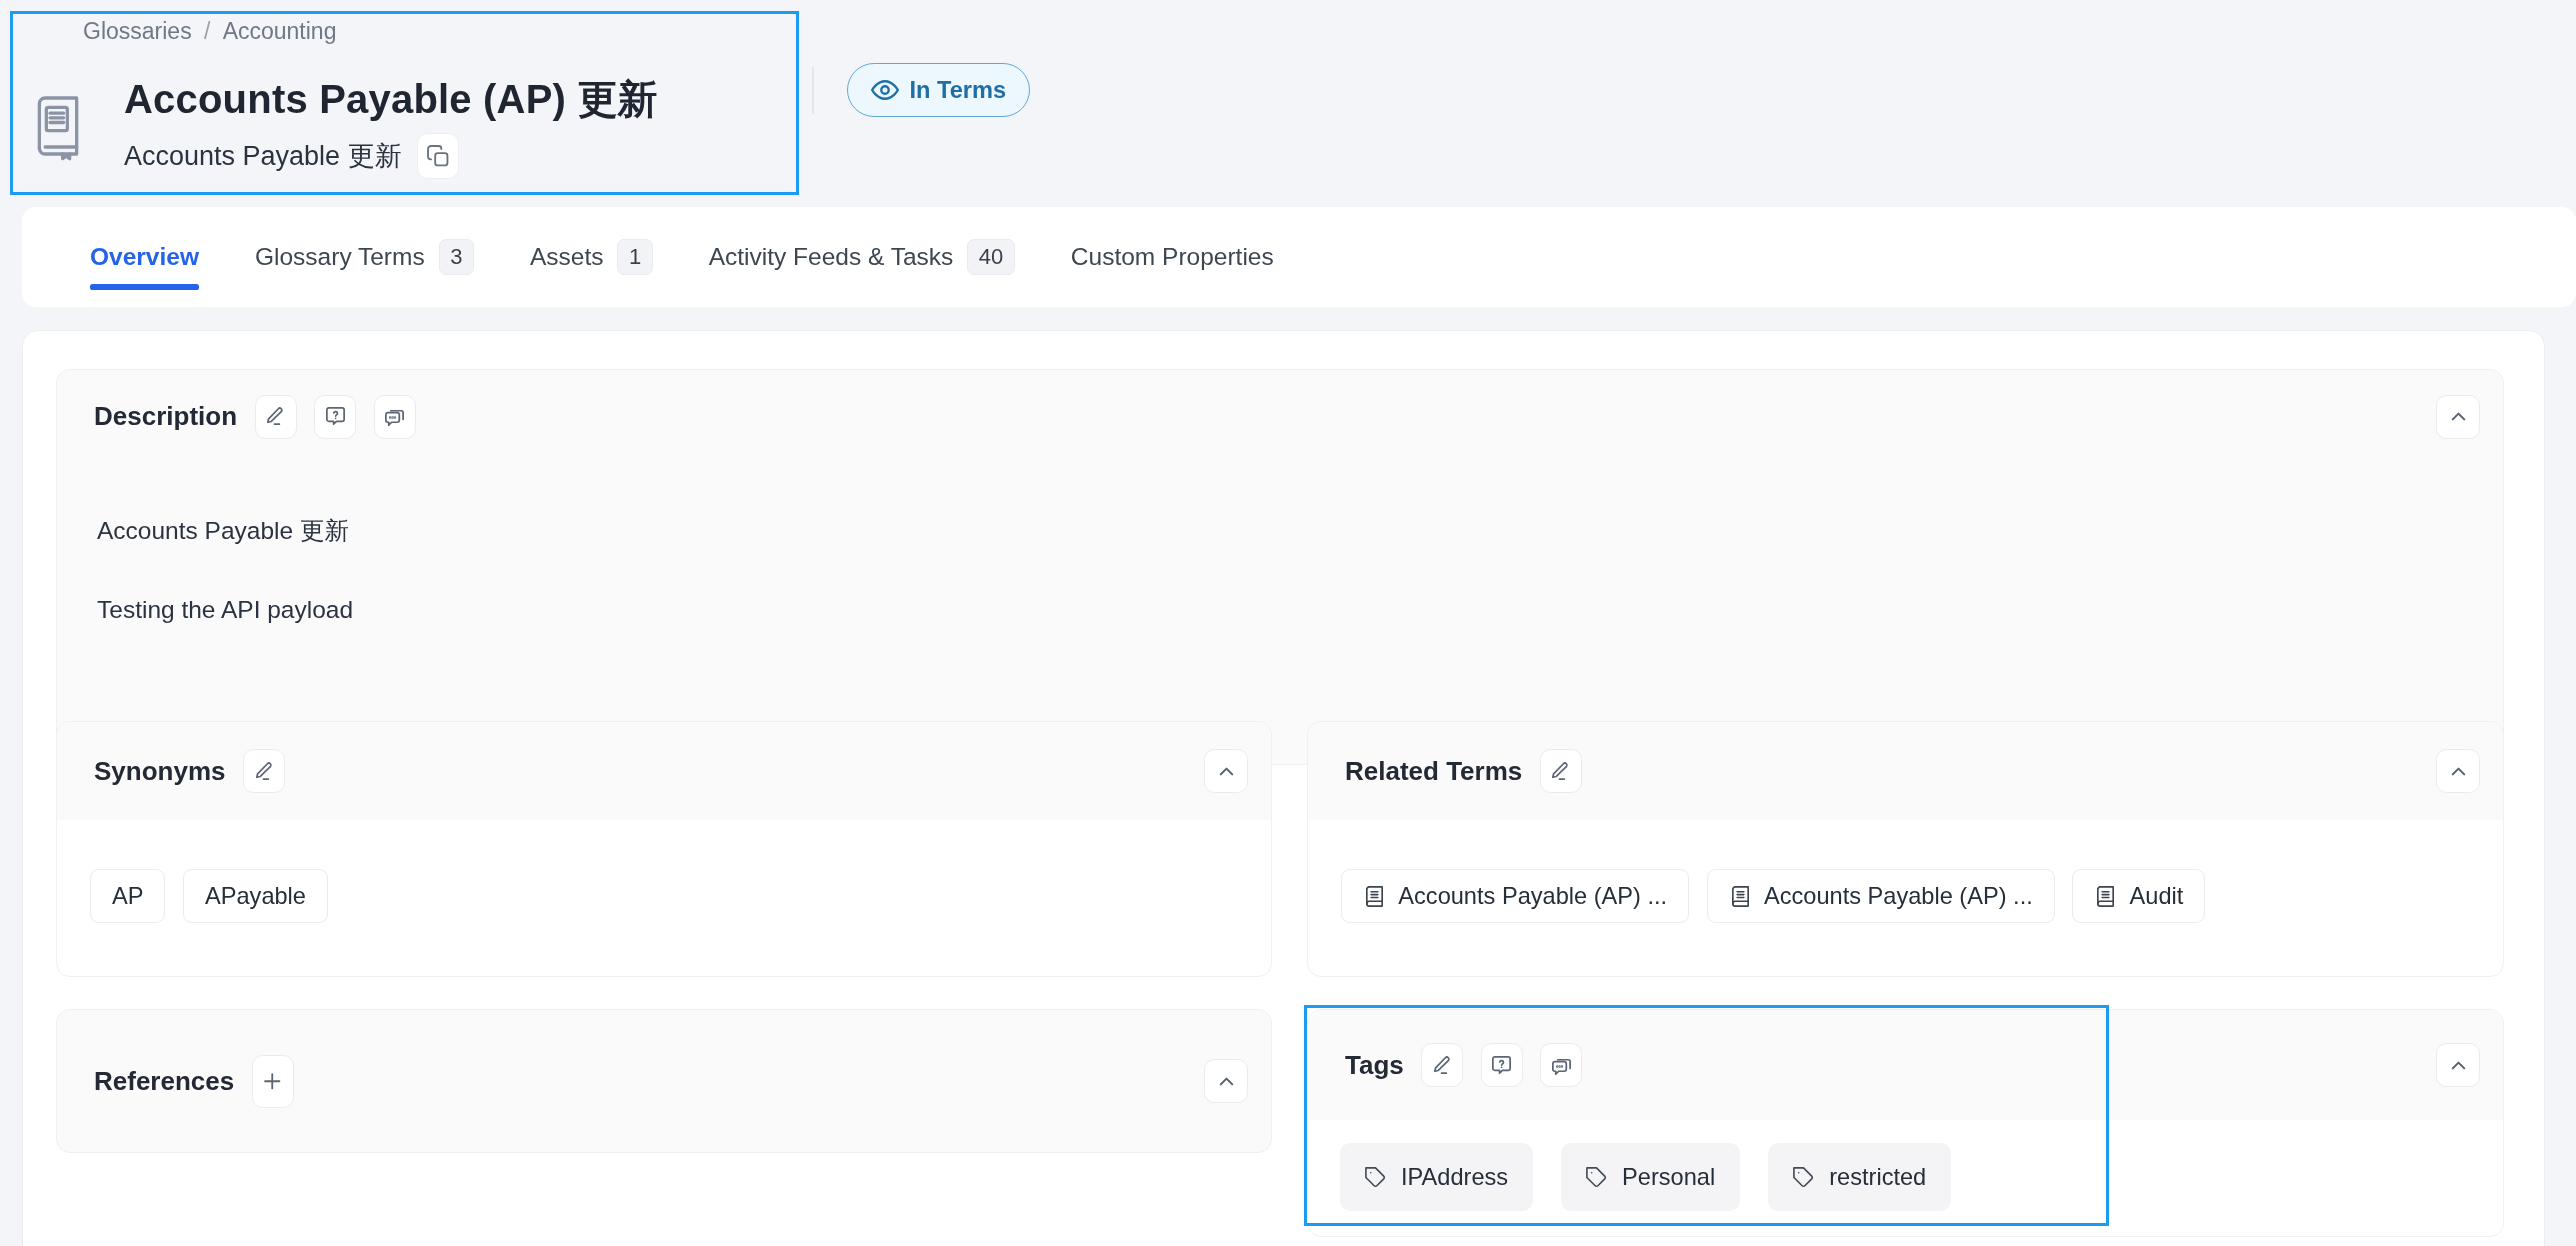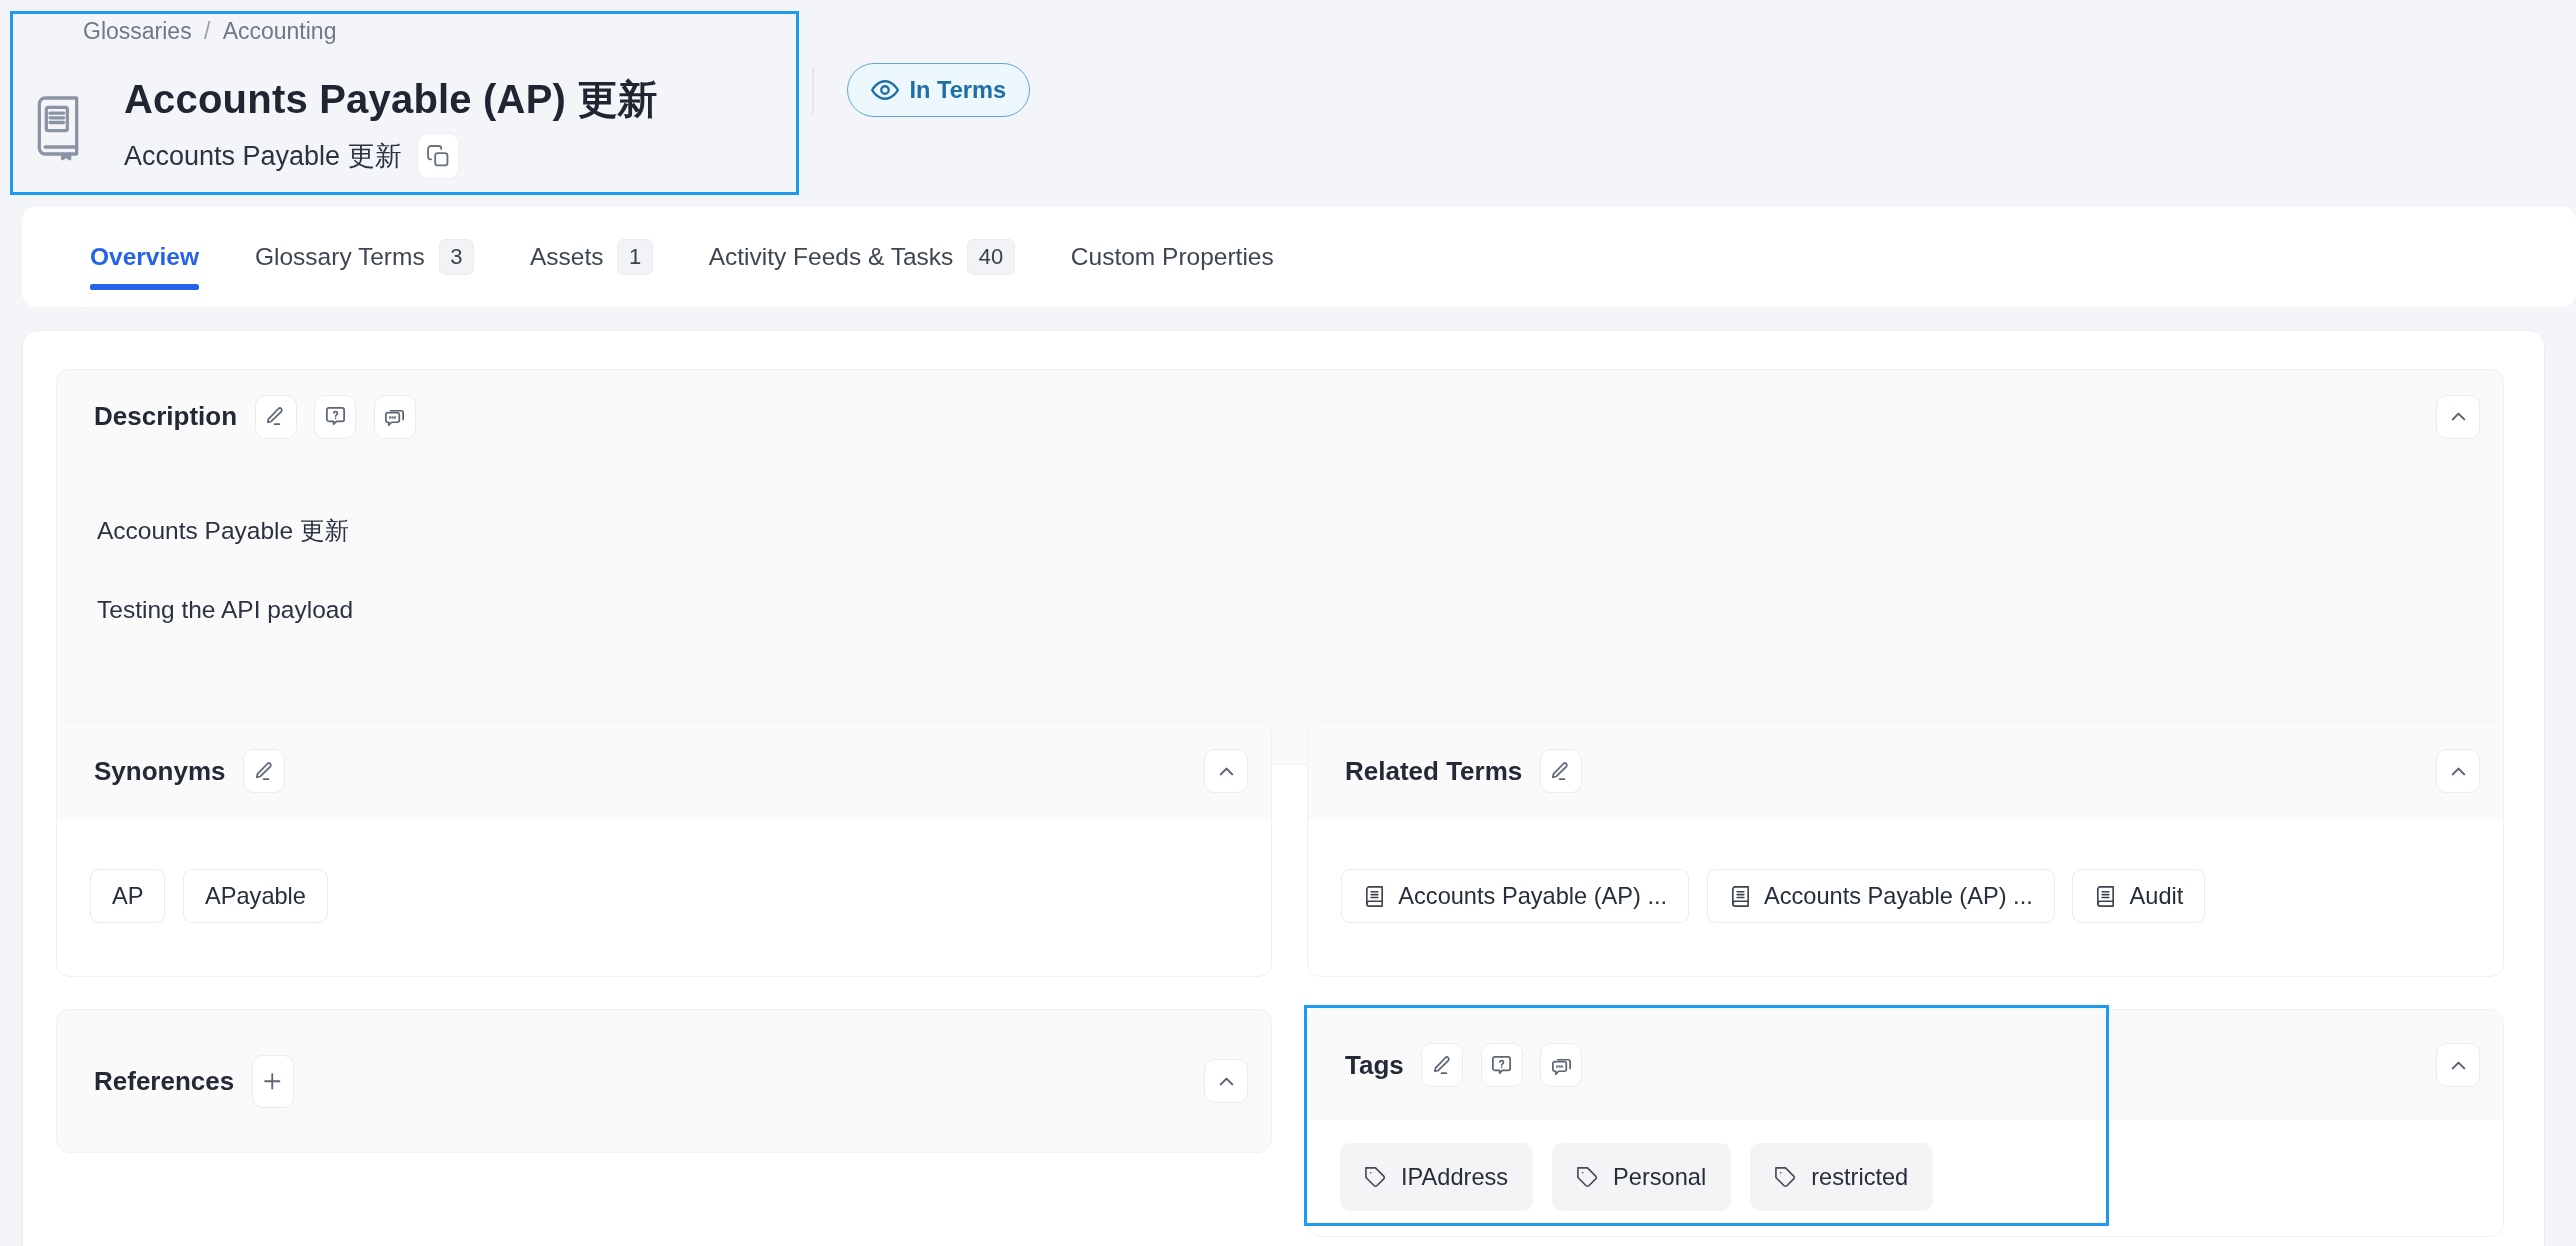--- a/index.html
+++ b/index.html
@@ -106,21 +106,21 @@
     padding:0 21px;font-size:23.6px;color:#262e3a;font-weight:500;box-sizing:border-box;
   }
   .chip .chip-icon{color:#3c4450;}
 
   .card-ref{left:33px;top:678px;width:1216px;height:144px;background:#fafafb;}
   .card-ref .card-hdr{height:100%;background:transparent;}
   .plus-btn{width:42px;height:53px;}
 
   .card-tags{left:1284px;top:678px;width:1197px;height:228px;}
   .card-tags .card-hdr{height:110px;}
-  .tags-row{display:flex;gap:19px;padding:23px 31.5px 0 31.5px;}
+  .tags-row{display:flex;gap:28px;padding:23px 31.5px 0 31.5px;}
   .tag-chip{
     display:inline-flex;align-items:center;gap:14px;height:68px;
     background:#f4f4f6;border-radius:10.5px;padding:0 24.5px;
     font-size:23.6px;color:#262e3a;font-weight:500;box-sizing:border-box;
   }
   .tag-chip .chip-icon{color:#434b57;}
 
   .hl-box-tags{
     position:absolute;left:1281px;top:674px;width:805px;height:221px;
     border:3.5px solid #1d9bf0;box-sizing:border-box;z-index:5;pointer-events:none;

